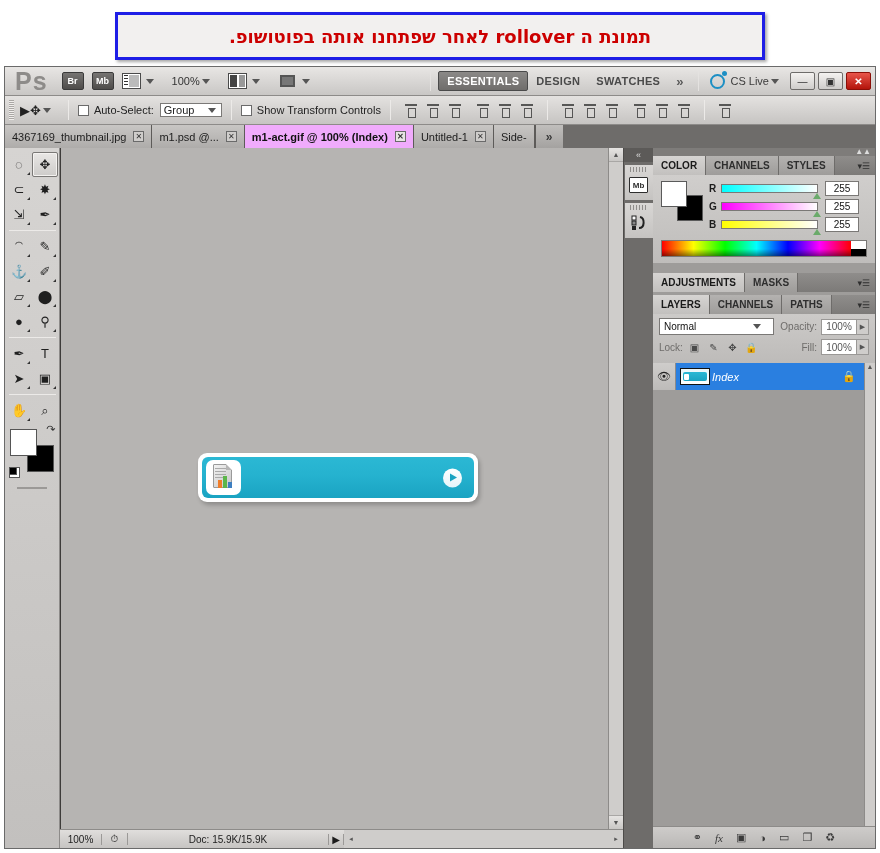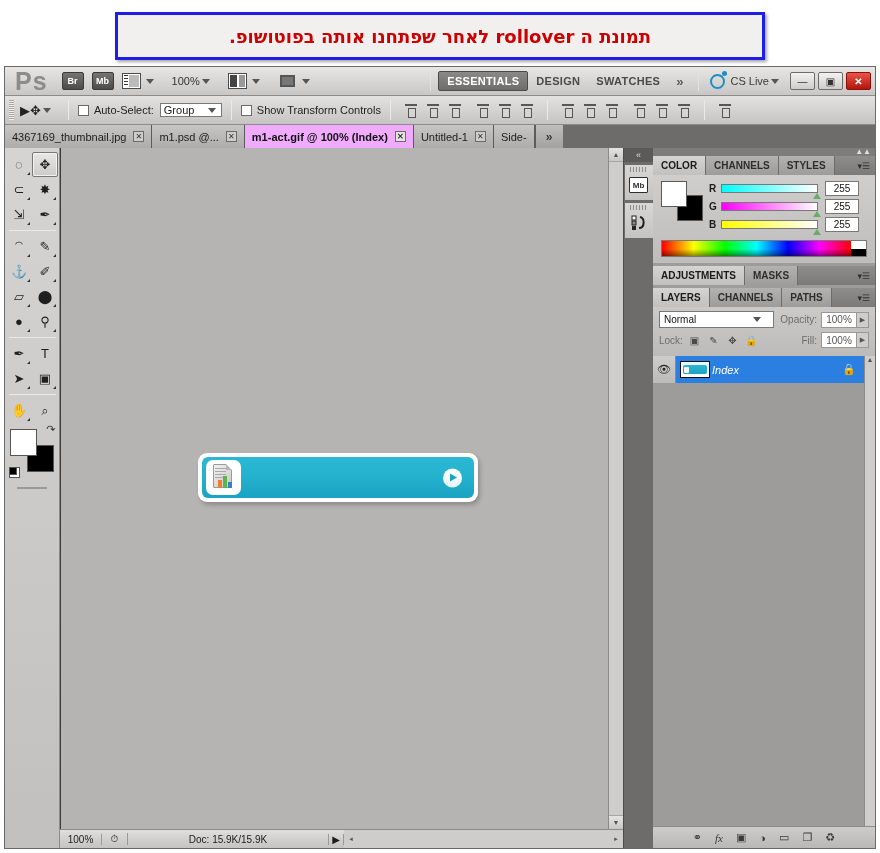--- a/index.html
+++ b/index.html
@@ -591,21 +591,21 @@
         </div>
         <div id="spectrum">
           <span class="bar"></span>
           <span class="wk">
               <i></i>
               <i></i>
             </span>
         </div>
       </div>
 
-      <div class="panel-tabs" style="margin-top:3px;">
+      <div class="panel-tabs" style="margin-top:10px;">
         <div class="ptab active">ADJUSTMENTS</div>
         <div class="ptab">MASKS</div>
         <div class="ptab-menu">▾☰</div>
       </div>
 
       <div class="panel-tabs" style="margin-top:3px;">
         <div class="ptab active">LAYERS</div>
         <div class="ptab">CHANNELS</div>
         <div class="ptab">PATHS</div>
         <div class="ptab-menu">▾☰</div>

